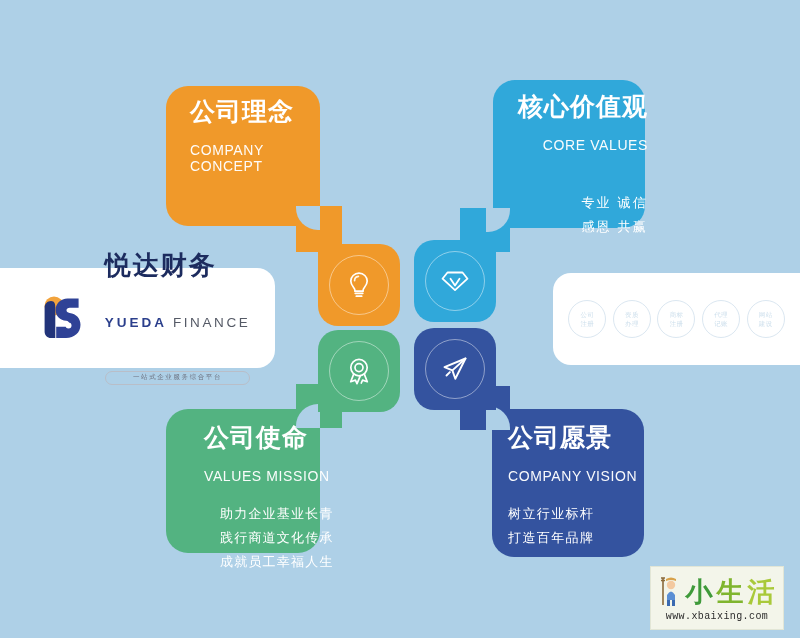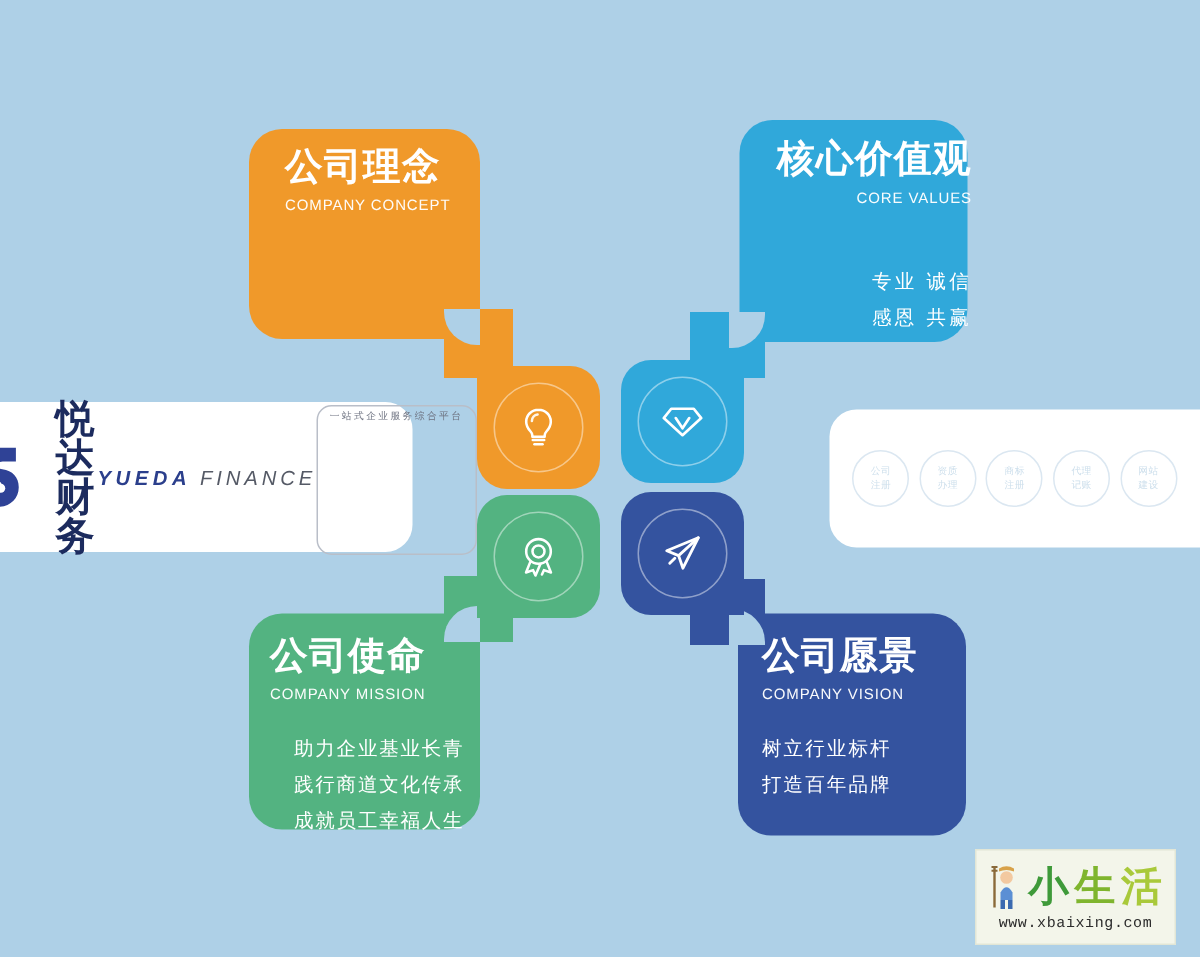--- a/index.html
+++ b/index.html
@@ -26,23 +26,23 @@
     box-sizing: border-box;
   }
   .card-title {
     font-size: 25px;
     font-weight: bold;
     letter-spacing: 1px;
     line-height: 1.1;
     margin: 0;
   }
   .card-sub {
-    font-size: 10px;
+    font-size: 14px;
     letter-spacing: 0.6px;
-    margin: 6px 0 0 0;
+    margin: 16px 0 0 0;
     opacity: 0.97;
   }
   .card-lines {
     margin-top: 38px;
     font-size: 13px;
     line-height: 1.85;
     letter-spacing: 2.2px;
   }
   .card-lines div { white-space: nowrap; }
 
@@ -103,34 +103,33 @@
     align-items: center;
     justify-content: center;
   }
   .logo-wrap {
     display: flex;
     align-items: center;
     gap: 10px;
     transform: translateX(6px);
   }
   .logo-mark { position: relative; width: 58px; height: 58px; }
-  .logo-text { display: flex; flex-direction: row; }
+  .logo-text { display: flex; flex-direction: column; gap: 37px; }
   .logo-cn {
     font-size: 26px;
     font-weight: bold;
     color: #1c2b5e;
     letter-spacing: 2px;
     line-height: 1;
   }
   .logo-en {
     display: flex;
     align-items: center;
     gap: 6px;
     margin-top: 0;
-    font-style: italic;
   }
   .logo-en-a { font-size: 13.5px; font-weight: bold; color: #2b3f8c; letter-spacing: 3px; }
   .logo-en-b { font-size: 13.5px; color: #555a66; letter-spacing: 2.6px; }
   .logo-tag {
     margin-top: 4px;
     font-size: 6.5px;
     color: #6d7280;
     letter-spacing: 1.6px;
     border: 0.8px solid #b9bec8;
     border-radius: 10px;
@@ -255,23 +254,23 @@
   <div class="icon-tile c-green" style="left:318px; top:330px; border-bottom-left-radius:0;">
     <div class="icon-circle">
       <svg width="30" height="32" viewBox="0 0 30 32" fill="none" stroke="#ffffff" stroke-width="1.7" stroke-linecap="round" stroke-linejoin="round">
         <circle cx="15" cy="12.6" r="8.2"></circle>
         <circle cx="15" cy="12.6" r="4"></circle>
         <path d="M9.6 19.4l-2.9 7.3 4.7-1.6 1.6 3.6 3.2-7.6"></path>
         <path d="M20.4 19.4l2.9 7.3-4.7-1.6-1.3 2.9"></path>
       </svg>
     </div>
   </div>
-  <div style="position:absolute; left:180px; top:424px; width:145px; color:#fff;">
+  <div style="position:absolute; left:204px; top:424px; width:145px; color:#fff;">
     <p class="card-title">公司使命</p>
-    <p class="card-sub">COMPANY MISSION</p>
+    <p class="card-sub">VALUES MISSION</p>
     <div class="card-lines" style="margin-top:18px; letter-spacing:1.2px;margin-left:16px;">
       <div>助力企业基业长青</div>
       <div>践行商道文化传承</div>
       <div>成就员工幸福人生</div>
     </div>
   </div>
 
   <div class="card c-navy" style="left:492px; top:409px; width:152px; height:148px; border-top-left-radius:0;">
   </div>
   <div class="bridge c-navy" style="left:460px; top:386px; width:50px; height:44px;"></div>

